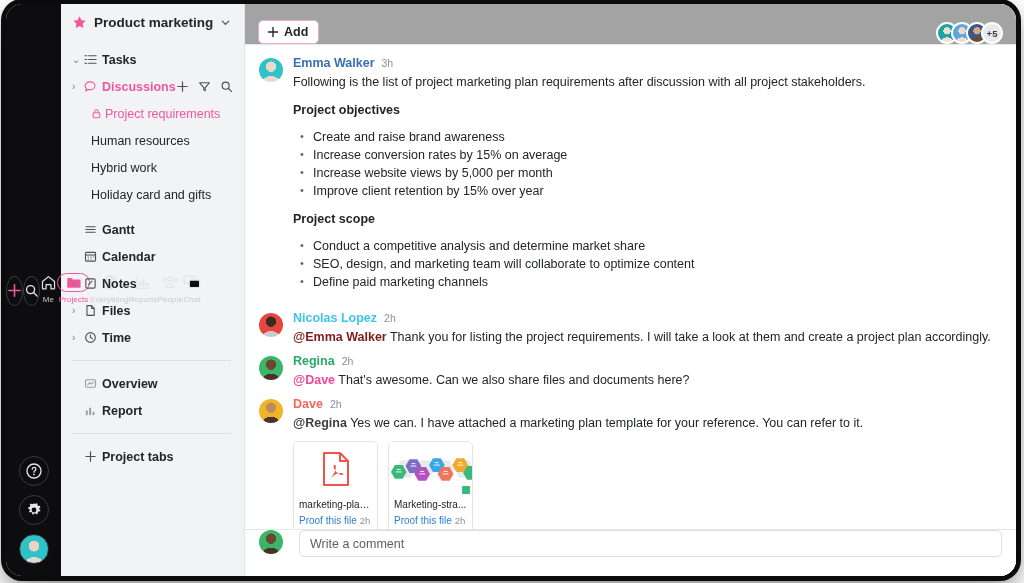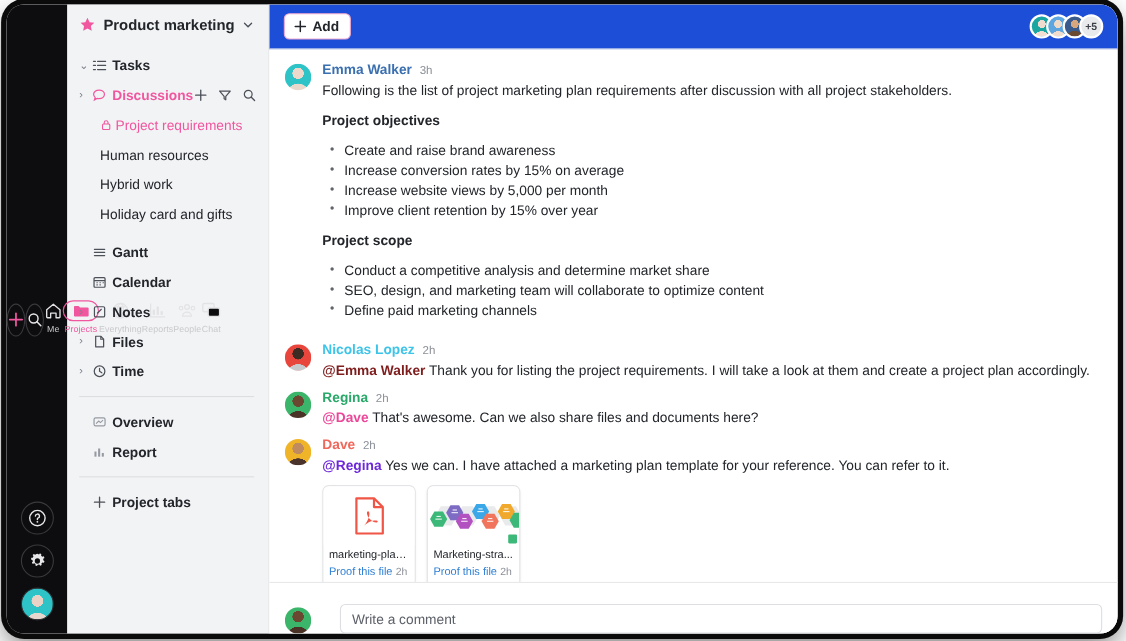--- a/index.html
+++ b/index.html
@@ -87,22 +87,22 @@
   .sb-child.sel { color: #f0579f; }
   .sb-sep { height: 1px; background: #dcdee2; margin: 9px 13px 9px 11px; }
   .sb-row.plain .stext { font-weight: bold; }
   
   #main {
     flex: 1 1 auto; height: 100%; background: #ffffff;
     display: flex; flex-direction: column; min-width: 0;
   }
   #toolbar {
     height: 41px; flex: none; border-bottom: 1px solid #e7e8ea;
-    display: flex; align-items: center; padding: 0 13px;
-    background: #1d4ed8;
+    display: flex; align-items: flex-end; padding: 0 13px;
+    background: #a3a3a3;
   }
   #add-button {
     display: flex; align-items: center; gap: 5px;
     border: 1px solid #f0a8cf; border-radius: 5px;
     padding: 4px 10px 4px 8px; background: #fff;
     font-size: 12.5px; font-weight: bold; color: #22252a; cursor: pointer;
   }
   #avatar-stack { margin-left: auto; display: flex; align-items: center; }
   #avatar-stack .avatar { width: 22px; height: 22px; border: 2px solid #fff; margin-left: -7px; }
   #avatar-stack .avatar:first-child { margin-left: 0; }
@@ -142,21 +142,21 @@
     box-shadow: 0 1px 2px rgba(0,0,0,.05);
   }
   .att-thumb { height: 54px; display: flex; align-items: center; justify-content: center; background:#fff; position: relative; }
   .att-meta { padding: 3px 5px 5px; }
   .att-name { font-size: 10px; color: #22252a; white-space: nowrap; overflow: hidden; text-overflow: ellipsis; }
   .att-proof { font-size: 10px; color: #2e7fd4; display: inline; cursor: pointer; }
   .att-age { font-size: 9.5px; color: #8b8f97; margin-left: 3px; }
   
   #composer {
     flex: none; height: 47px; border-top: 1px solid #e7e8ea;
-    display: flex; align-items: flex-end; gap: 26px; padding: 0 14px;
+    display: flex; align-items: flex-start; gap: 16px; padding: 0 14px;
     background: #fff;
   }
   #composer .avatar { width: 24px; height: 24px; }
   #comment-input {
     flex: 1 1 auto; height: 27px; border: 1px solid #dcdee2; border-radius: 5px;
     padding: 0 10px; font-size: 12.5px; color: #22252a;
     font-family: "Liberation Sans", sans-serif; background: #fff; outline: none;
   }
   #comment-input::placeholder { color: #5b5f67; }
   svg { display: block; }
@@ -506,21 +506,21 @@
       </div>
 
       <div class="post">
         <span class="avatar" style="background:radial-gradient(circle at 50% 118%,#4a332a 0 34%,transparent 35%),radial-gradient(circle at 50% 36%,#c08b5e 0 26%,transparent 27%),linear-gradient(#f0b429,#f0b429)"></span>
         <div class="post-body">
           <div class="post-head">
             <span class="post-name" style="color:#f0685c">Dave</span>
             <span class="post-time">2h</span>
           </div>
           <div class="post-text">
-            <span class="mention" style="color:#6d28d9">@Regina</span>
+            <span class="mention" style="color:#404040">@Regina</span>
             <span>Yes we can. I have attached a marketing plan template for your reference. You can refer to it.</span>
           </div>
 
           <div id="attachments">
             <div class="att-card">
               <div class="att-thumb">
                 <svg width="30" height="36" viewBox="0 0 30 36">
                   <path d="M3 2h16l8 8v24H3z" fill="#fff" stroke="#f05545" stroke-width="2" stroke-linejoin="round"></path>
                   <path d="M19 2v8h8" fill="none" stroke="#f05545" stroke-width="2" stroke-linejoin="round"></path>
                   <path d="M10 27c4-5 5.5-10 4.6-12.4-.6-1.6-2.2-1-2 1.2.35 3.8 5.2 8.2 8.4 8.2 1.6 0 2-1.4.3-1.8-2.4-.5-7.6.6-11.3 4.8z" fill="#f05545"></path>

